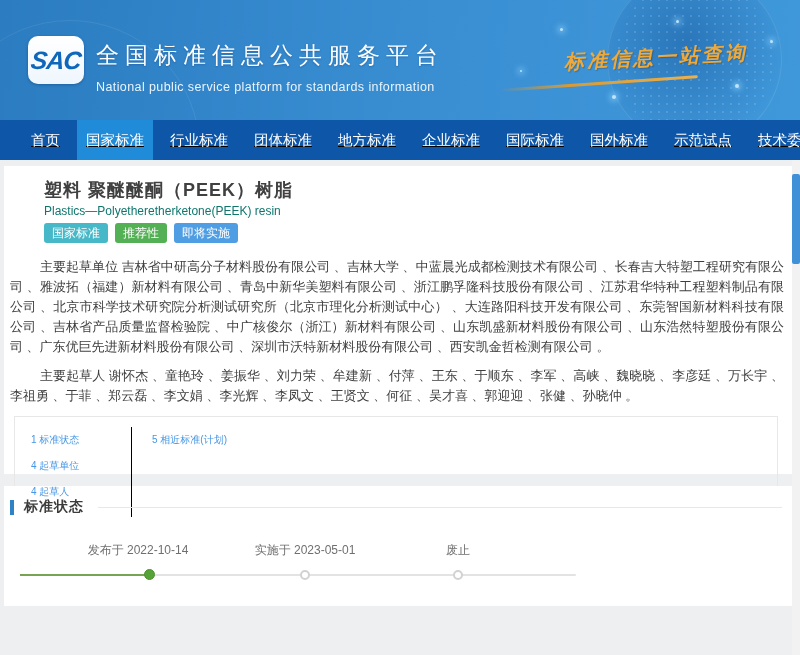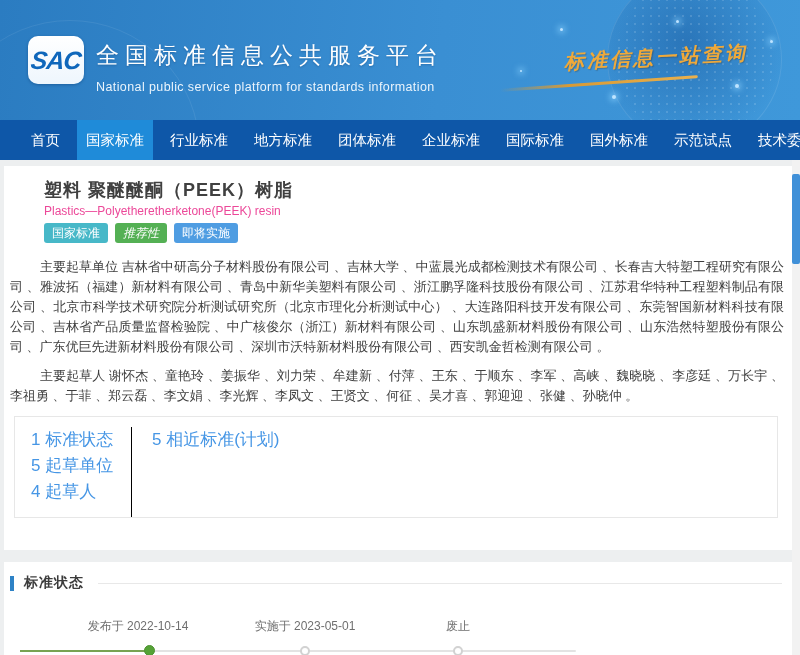--- a/index.html
+++ b/index.html
@@ -26,49 +26,49 @@
   .logo-text { color:#0f67bb; font-size:25px; font-weight:bold; font-style:italic; transform:skewX(-6deg); letter-spacing:-1px; }
   .brand { position:absolute; left:96px; top:40px; color:#fff; }
   .brand-cn { font-size:23px; font-weight:normal; letter-spacing:6px; text-shadow:0 1px 2px rgba(0,40,90,.3); }
   .brand-en { font-size:12.5px; margin-top:9px; letter-spacing:.4px; color:#eaf4fc; }
   .slogan { position:absolute; right:52px; top:44px; color:#efa93a; font-size:20px; font-weight:bold; font-style:italic;
             letter-spacing:3px; transform:rotate(-3deg); text-shadow:1px 1px 1px rgba(60,30,0,.25); }
   .swoosh { position:absolute; right:102px; top:82px; width:198px; height:3px; border-radius:3px;
             background:linear-gradient(90deg, rgba(216,154,53,0), #d89a35 35%, #eab14e); transform:rotate(-4deg); }
 
   
-  .nav { height:40px; background:#0e57a8; display:flex; align-items:stretch; padding-left:18px; }
+  .nav { height:40px; background:#0e57a8; display:flex; align-items:stretch; padding-left:18px;text-decoration:underline; }
   .nav-item { color:#fff; font-size:14.5px; line-height:40px; padding:0 5px; margin:0 8px; cursor:pointer; white-space:nowrap; }
   .nav-item.active { background:#1f8bd9; padding:0 9px; margin:0 4px; }
 
   
   .card { background:#fff; margin-left:4px; width:788px; }
-  .card-main { margin-top:6px; height:384px; }
+  .card-main { margin-top:6px; height:308px; }
   .std-head { padding:14px 0 0 40px; }
   .std-title { font-size:18px; color:#404040; font-weight:600; letter-spacing:1px; line-height:20px; }
-  .std-en { font-size:12px; color:#ec4899; margin-top:4px; line-height:14px; }
+  .std-en { font-size:12px; color:#0f766e; margin-top:4px; line-height:14px; }
   .tags { margin-top:5px; display:flex; gap:7px; }
   .tag { color:#fff; font-size:12px; line-height:18px; padding:1px 8px; border-radius:3px; }
-  .tag-cyan { background:#47b8c8; } .tag-green { background:#54b054;font-style:italic; } .tag-blue { background:#4f9de2; }
+  .tag-cyan { background:#47b8c8; } .tag-green { background:#54b054; } .tag-blue { background:#4f9de2; }
 
   .paras { margin:14px 8px 0 6px; font-size:13px; line-height:20px; color:#3e3e3e; text-align:justify; }
   .paras p { text-indent:30px; }
   .paras p + p { margin-top:9px; }
   .lnk { color:#4191e2; cursor:pointer; text-decoration:none; }
 
   .toc-box { margin:10px 14px 0 10px; border:1px solid #e7e7e7; height:102px; display:flex; }
   .toc-label { width:92px; background:#fafafa; border-right:1px solid #ededed; display:flex; align-items:center; justify-content:center;
                font-size:15px; color:#555; letter-spacing:2px; }
   .toc-cols { display:flex; padding-top:10px; }
   .toc-col1 { width:116px; padding-left:16px; }
   .toc-col2 { border-left:1px solid #000000; padding-left:20px; width:200px; }
-  .toc-link { display:block; font-size:17px; color:#4696e5; line-height:26px; text-decoration:none; cursor:pointer; white-space:nowrap; }
+  .toc-link { display:block; font-size:10px; color:#4696e5; line-height:26px; text-decoration:none; cursor:pointer; white-space:nowrap; }
 
   
-  .card-status { margin-top:12px; height:103px; }
+  .card-status { margin-top:12px; height:120px; }
   .sec-head { display:flex; align-items:center; padding:12px 10px 0 6px; }
   .sec-bar { width:4px; height:15px; background:#2e82c6; }
   .sec-title { font-size:14px; font-weight:bold; color:#3c3c3c; margin-left:10px; letter-spacing:1px; }
   .sec-line { flex:1; height:1px; background:#e8e8e8; margin-left:14px; }
 
   .timeline { position:relative; margin-top:24px; height:56px; }
   .tl-line { position:absolute; left:16px; top:34px; width:556px; height:2px; background:#e3e3e3; border-radius:2px; }
   .tl-done { position:absolute; left:16px; top:34px; width:130px; height:2px; background:#78a352; }
   .tl-dot { position:absolute; top:30px; width:10px; height:10px; border-radius:50%; }
   .tl-dot.done { width:11px; height:11px; top:29px; background:#55a236; border:1px solid #4c9230; }
@@ -102,22 +102,22 @@
     <div class="brand-en">National public service platform  for standards information</div>
   </div>
   <div class="slogan">标准信息一站查询</div>
   <div class="swoosh"></div>
 </header>
 
 <nav class="nav">
   <div class="nav-item">首页</div>
   <div class="nav-item active">国家标准</div>
   <div class="nav-item">行业标准</div>
+  <div class="nav-item">团体标准</div>
   <div class="nav-item">地方标准</div>
-  <div class="nav-item">团体标准</div>
   <div class="nav-item">企业标准</div>
   <div class="nav-item">国际标准</div>
   <div class="nav-item">国外标准</div>
   <div class="nav-item">示范试点</div>
   <div class="nav-item">技术委员会</div>
 </nav>
 
 <section class="card card-main">
   <div class="std-head">
     <h1 class="std-title">塑料 聚醚醚酮（PEEK）树脂</h1>
@@ -131,21 +131,21 @@
 
   <div class="paras">
     <p>主要起草单位 吉林省中研高分子材料股份有限公司 、吉林大学 、中蓝晨光成都检测技术有限公司 、长春吉大特塑工程研究有限公司 、雅波拓（福建）新材料有限公司 、青岛中新华美塑料有限公司 、浙江鹏孚隆科技股份有限公司 、江苏君华特种工程塑料制品有限公司 、北京市科学技术研究院分析测试研究所（北京市理化分析测试中心） 、大连路阳科技开发有限公司 、东莞智国新材料科技有限公司 、吉林省产品质量监督检验院 、中广核俊尔（浙江）新材料有限公司 、山东凯盛新材料股份有限公司 、山东浩然特塑股份有限公司 、广东优巨先进新材料股份有限公司 、深圳市沃特新材料股份有限公司 、西安凯金哲检测有限公司 。</p>
     <p>主要起草人 谢怀杰 、童艳玲 、姜振华 、刘力荣 、牟建新 、付萍 、王东 、于顺东 、李军 、高峡 、魏晓晓 、李彦廷 、万长宇 、李祖勇 、于菲 、郑云磊 、李文娟 、李光辉 、李凤文 、王贤文 、何征 、吴才喜 、郭迎迎 、张健 、孙晓仲 。</p>
   </div>
 
   <div class="toc-box">
     <div class="toc-cols">
       <div class="toc-col1">
         <a class="toc-link">1  标准状态</a>
-        <a class="toc-link">5  起草单位</a>
+        <a class="toc-link">4  起草单位</a>
         <a class="toc-link">4  起草人</a>
       </div>
       <div class="toc-col2">
         <a class="toc-link">5  相近标准(计划)</a>
       </div>
     </div>
   </div>
 </section>
 
 <section class="card card-status">

